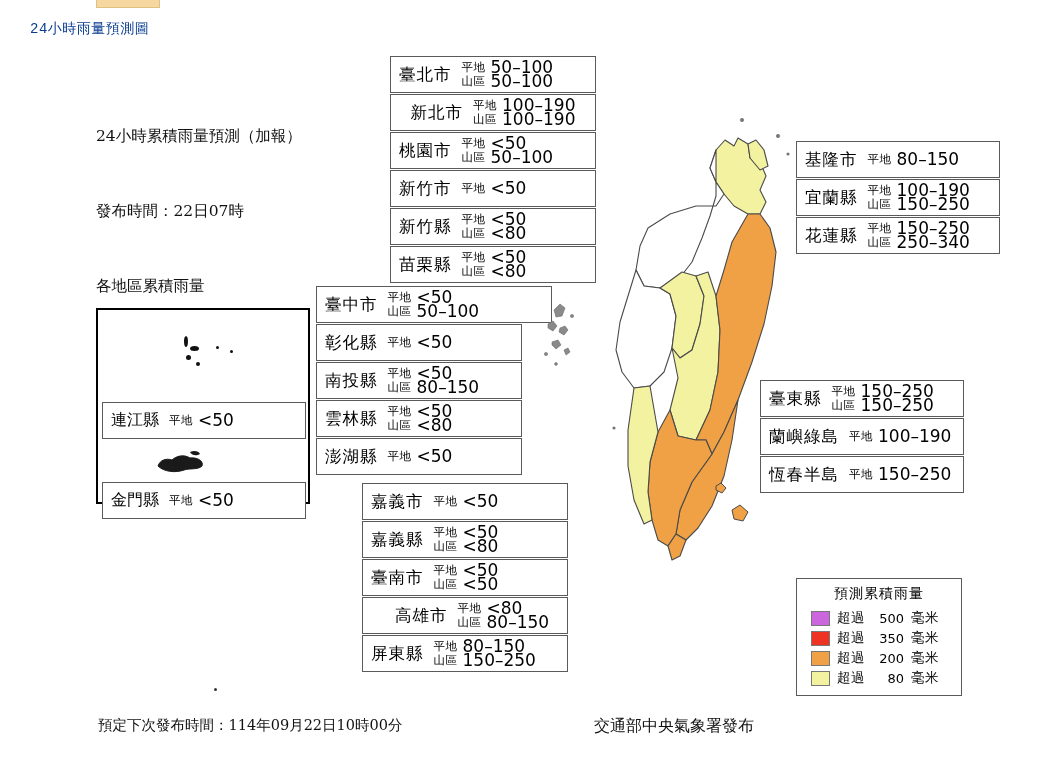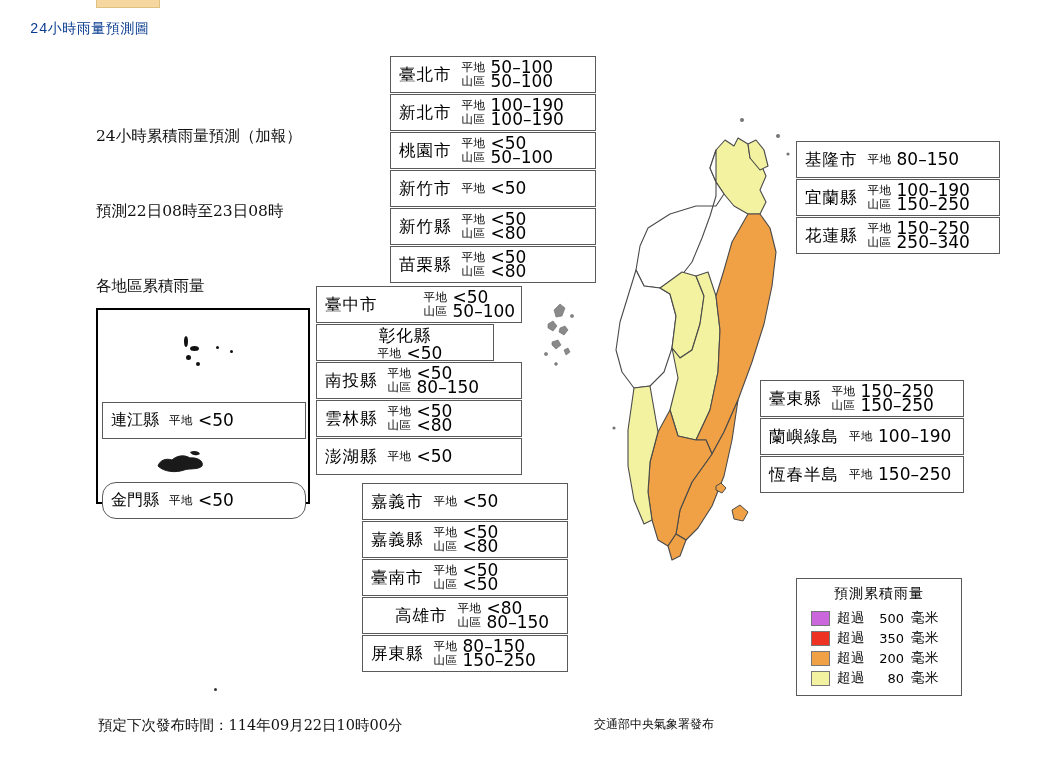--- a/index.html
+++ b/index.html
@@ -77,51 +77,51 @@
   }
   .legend .sw{width:17px;height:13px;border:1px solid #777;display:inline-block;}
   .legend .lg-txt{letter-spacing:0.5px;}
   .legend .lg-num{display:inline-block;min-width:32px;text-align:right;
     font-family:"DejaVu Sans","Liberation Sans",sans-serif;font-size:13px;}
 
   .footer-left{
     position:absolute;left:98px;top:716px;font-size:14.5px;color:#111;white-space:nowrap;
   }
   .footer-right{
-    position:absolute;left:594px;top:716px;font-size:12px;color:#111;white-space:nowrap;
+    position:absolute;left:594px;top:716px;font-size:16px;color:#111;white-space:nowrap;
   }
   .dot-mark{position:absolute;width:3px;height:3px;background:#333;border-radius:50%;}
 </style>
 </head>
 <body>
 
 <div class="tab-stub"></div>
 
 <div class="page-title">24小時雨量預測圖</div>
 
 <div class="intro">
   <div>24小時累積雨量預測（加報）</div>
-  <div>預測22日08時至23日08時</div>
+  <div>發布時間：22日07時</div>
   <div>各地區累積雨量</div>
 </div>
 
 <div class="box" style="left:390px;top:56px;width:206px;height:37px;">
   <span class="name">臺北市</span>
   <span class="vals">
     <span class="row">
         <span class="k">平地</span>
         <span class="v">50–100</span>
       </span>
     <span class="row">
         <span class="k">山區</span>
         <span class="v">50–100</span>
       </span>
   </span>
 </div>
-<div class="box" style="left:390px;top:94px;width:206px;height:37px;">
+<div class="box" style="left:390px;top:94px;width:206px;height:37px;justify-content:center;">
   <span class="name">新北市</span>
   <span class="vals">
     <span class="row">
         <span class="k">平地</span>
         <span class="v">100–190</span>
       </span>
     <span class="row">
         <span class="k">山區</span>
         <span class="v">100–190</span>
       </span>
@@ -169,34 +169,34 @@
         <span class="k">平地</span>
         <span class="v">&lt;50</span>
       </span>
     <span class="row">
         <span class="k">山區</span>
         <span class="v">&lt;80</span>
       </span>
   </span>
 </div>
 
-<div class="box" style="left:316px;top:286px;width:206px;height:37px;gap:36px;">
+<div class="box" style="left:316px;top:286px;width:236px;height:37px;">
   <span class="name">臺中市</span>
   <span class="vals">
     <span class="row">
         <span class="k">平地</span>
         <span class="v">&lt;50</span>
       </span>
     <span class="row">
         <span class="k">山區</span>
         <span class="v">50–100</span>
       </span>
   </span>
 </div>
-<div class="box" style="left:316px;top:324px;width:178px;height:37px;flex-direction:column;">
+<div class="box" style="left:316px;top:324px;width:206px;height:37px;">
   <span class="name">彰化縣</span>
   <span class="vals single">
     <span class="row">
         <span class="k">平地</span>
         <span class="v">&lt;50</span>
       </span>
   </span>
 </div>
 <div class="box" style="left:316px;top:362px;width:206px;height:37px;">
   <span class="name">南投縣</span>
@@ -381,21 +381,21 @@
           <span class="v">&lt;50</span>
         </span>
     </span>
   </div>
 
   <svg width="60" height="30" style="position:absolute;left:52px;top:138px;" viewBox="0 0 60 30">
     <path d="M8 18 C10 12,16 10,22 12 C26 8,34 6,40 10 C47 9,54 13,52 18 C48 22,40 20,34 22 C26 25,14 24,8 18 Z" fill="#1a1a1a" stroke="#1a1a1a" stroke-width="1"></path>
     <path d="M40 4 C44 2,49 3,50 6 C47 8,42 8,40 4 Z" fill="#1a1a1a"></path>
   </svg>
 
-  <div class="inner-box" style="left:4px;top:172px;width:204px;height:37px;border-radius:14px;">
+  <div class="inner-box" style="left:4px;top:172px;width:204px;height:37px;">
     <span class="name">金門縣</span>
     <span class="vals single">
       <span class="row">
           <span class="k">平地</span>
           <span class="v">&lt;50</span>
         </span>
     </span>
   </div>
 </div>
 

